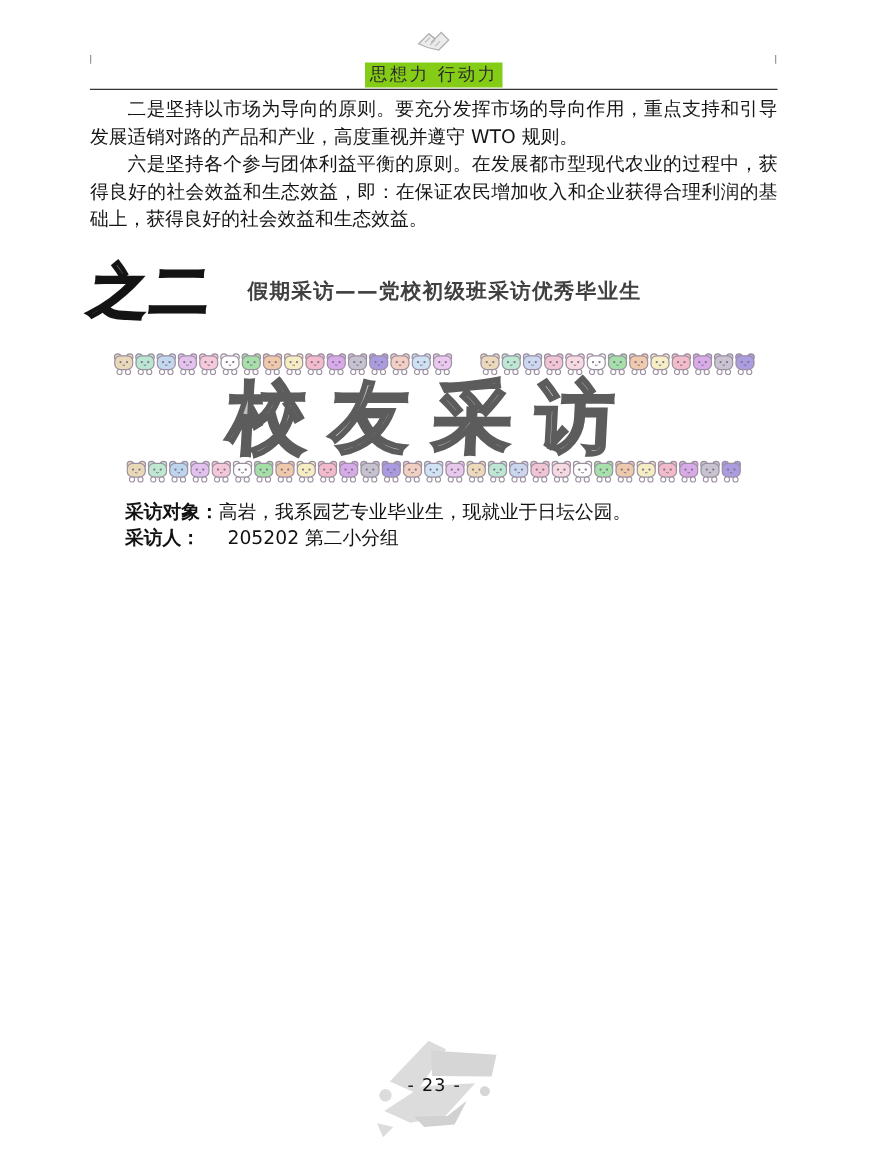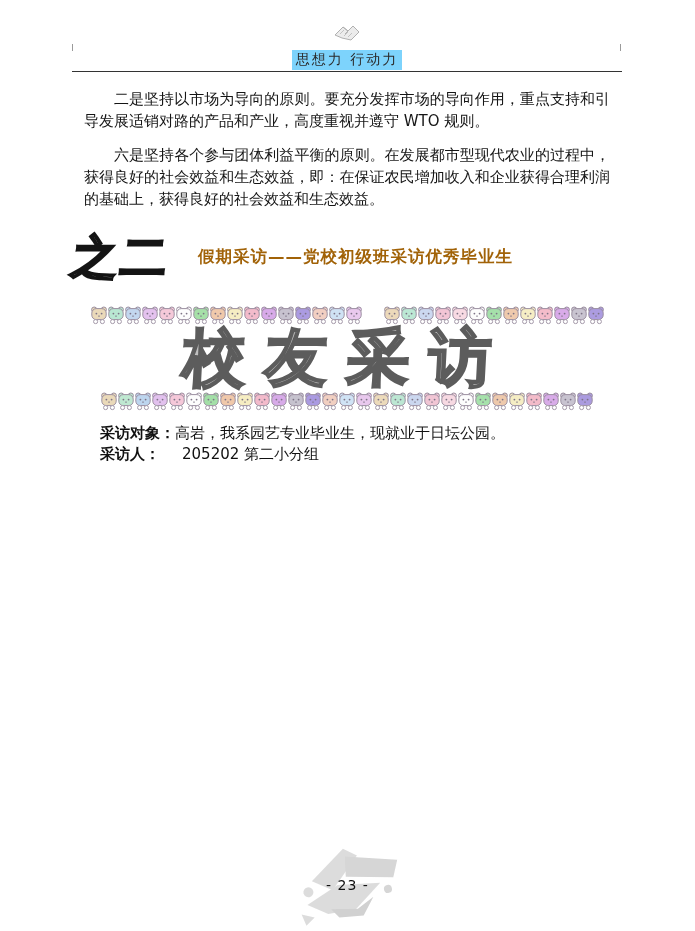--- a/index.html
+++ b/index.html
@@ -14,27 +14,27 @@
   .crop-mark{position:absolute;width:1px;height:7px;background:#9a9a9a;top:44px;}
   .crop-mark.left{left:72px;}
   .crop-mark.right{left:620px;}
 
   
   .doc-header{position:absolute;top:22px;left:72px;width:550px;text-align:center;}
   .hs-icon{display:inline-block;}
   .slogan{
     display:inline-block;margin-top:2px;
     font-size:14px;letter-spacing:2px;color:#2b2b2b;
-    background:#7dd3fc;padding:1px 4px;
+    background:#84cc16;padding:1px 4px;
   }
   .header-rule{position:absolute;top:71px;left:72px;width:550px;border-top:1.5px solid #333;}
 
   
   .content{position:absolute;top:76px;left:72px;width:550px;}
-  p{margin:12px;}
+  p{margin:0;}
   .body-para{
     font-size:15px;line-height:22px;text-indent:2em;text-align:justify;
     color:#151515;
   }
   .wide-para{
     font-size:15.5px;line-height:37px;text-indent:2em;text-align:justify;
     color:#151515;
   }
   .transition-para{margin-top:34px;}
 
@@ -42,21 +42,21 @@
   .section-heading{margin-top:18px;height:58px;display:flex;align-items:center;}
   .section-marker{
     font-size:46px;font-weight:bold;line-height:1;
     color:#ffffff;
     -webkit-text-stroke:2.2px #141414;
     text-shadow:0 0 1px #141414;
     transform:skewX(-6deg);
     letter-spacing:3px;
   }
   .section-title{
-    margin-left:28px;font-size:16.5px;font-weight:bold;color:#a16207;
+    margin-left:28px;font-size:16.5px;font-weight:bold;color:#404040;
     letter-spacing:1px;
   }
 
   
   .banner{margin-top:20px;text-align:center;}
   .icon-row{display:flex;justify-content:center;align-items:flex-end;}
   .icon-group{display:flex;gap:1px;}
   .row-gap{width:22px;}
   .cat{display:block;}
   .banner-title{
@@ -70,21 +70,21 @@
   }
 
   .intro-para{margin-top:16px;}
 
   
   .interview{margin-top:12px;padding-left:28px;font-size:15px;line-height:21px;color:#111;}
   .interview .label{font-weight:bold;}
   .interview .spacer-val{margin-left:22px;}
 
   
-  .doc-footer{position:absolute;left:0;bottom:0;width:695px;height:86px;text-align:center;}
+  .doc-footer{position:absolute;left:0;bottom:16px;width:695px;height:86px;text-align:center;}
   .watermark{position:absolute;left:256px;top:-2px;opacity:0.85;}
   .page-number{
     position:absolute;left:0;width:100%;top:32px;
     font-size:14px;color:#111;letter-spacing:1px;
   }
 </style>
 </head>
 <body>
 
 <div class="page">

